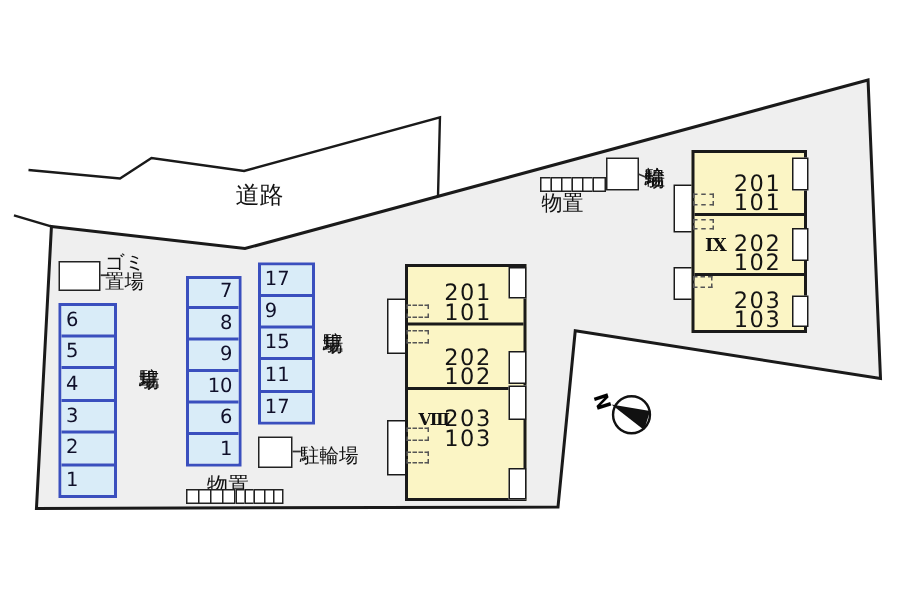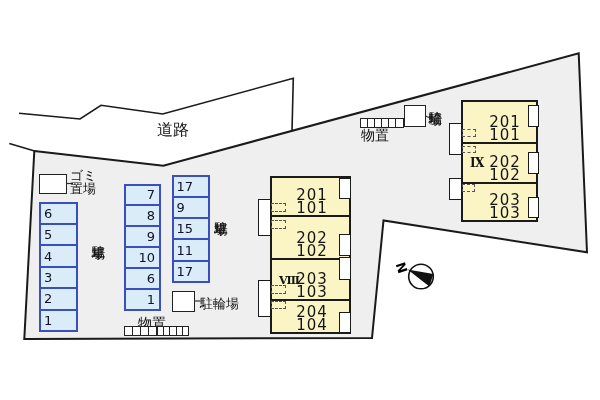--- a/index.html
+++ b/index.html
@@ -178,26 +178,20 @@
         <div>102</div>
       </div>
     </div>
     <div class="unit" style="height:39px;">
       <span class="numeral">VIII</span>
       <div class="room">
         <div>203</div>
         <div>103</div>
       </div>
     </div>
-    <div class="unit" style="flex:1;">
-      <div class="room">
-        <div>204</div>
-        <div>104</div>
-      </div>
-    </div>
   </div>
 
   <div class="notch" style="left:339px;top:178px;width:12px;height:21px;"></div>
   <div class="notch" style="left:339px;top:233.5px;width:12px;height:22px;"></div>
   <div class="notch" style="left:339px;top:256.5px;width:12px;height:23px;"></div>
   <div class="notch" style="left:339px;top:311.5px;width:12px;height:21.5px;"></div>
 
   <div class="dash" style="left:271px;top:203.3px;width:15px;height:8.5px;"></div>
   <div class="dash" style="left:271px;top:220px;width:15px;height:8.5px;"></div>
   <div class="dash" style="left:271px;top:285px;width:15px;height:8.5px;"></div>

